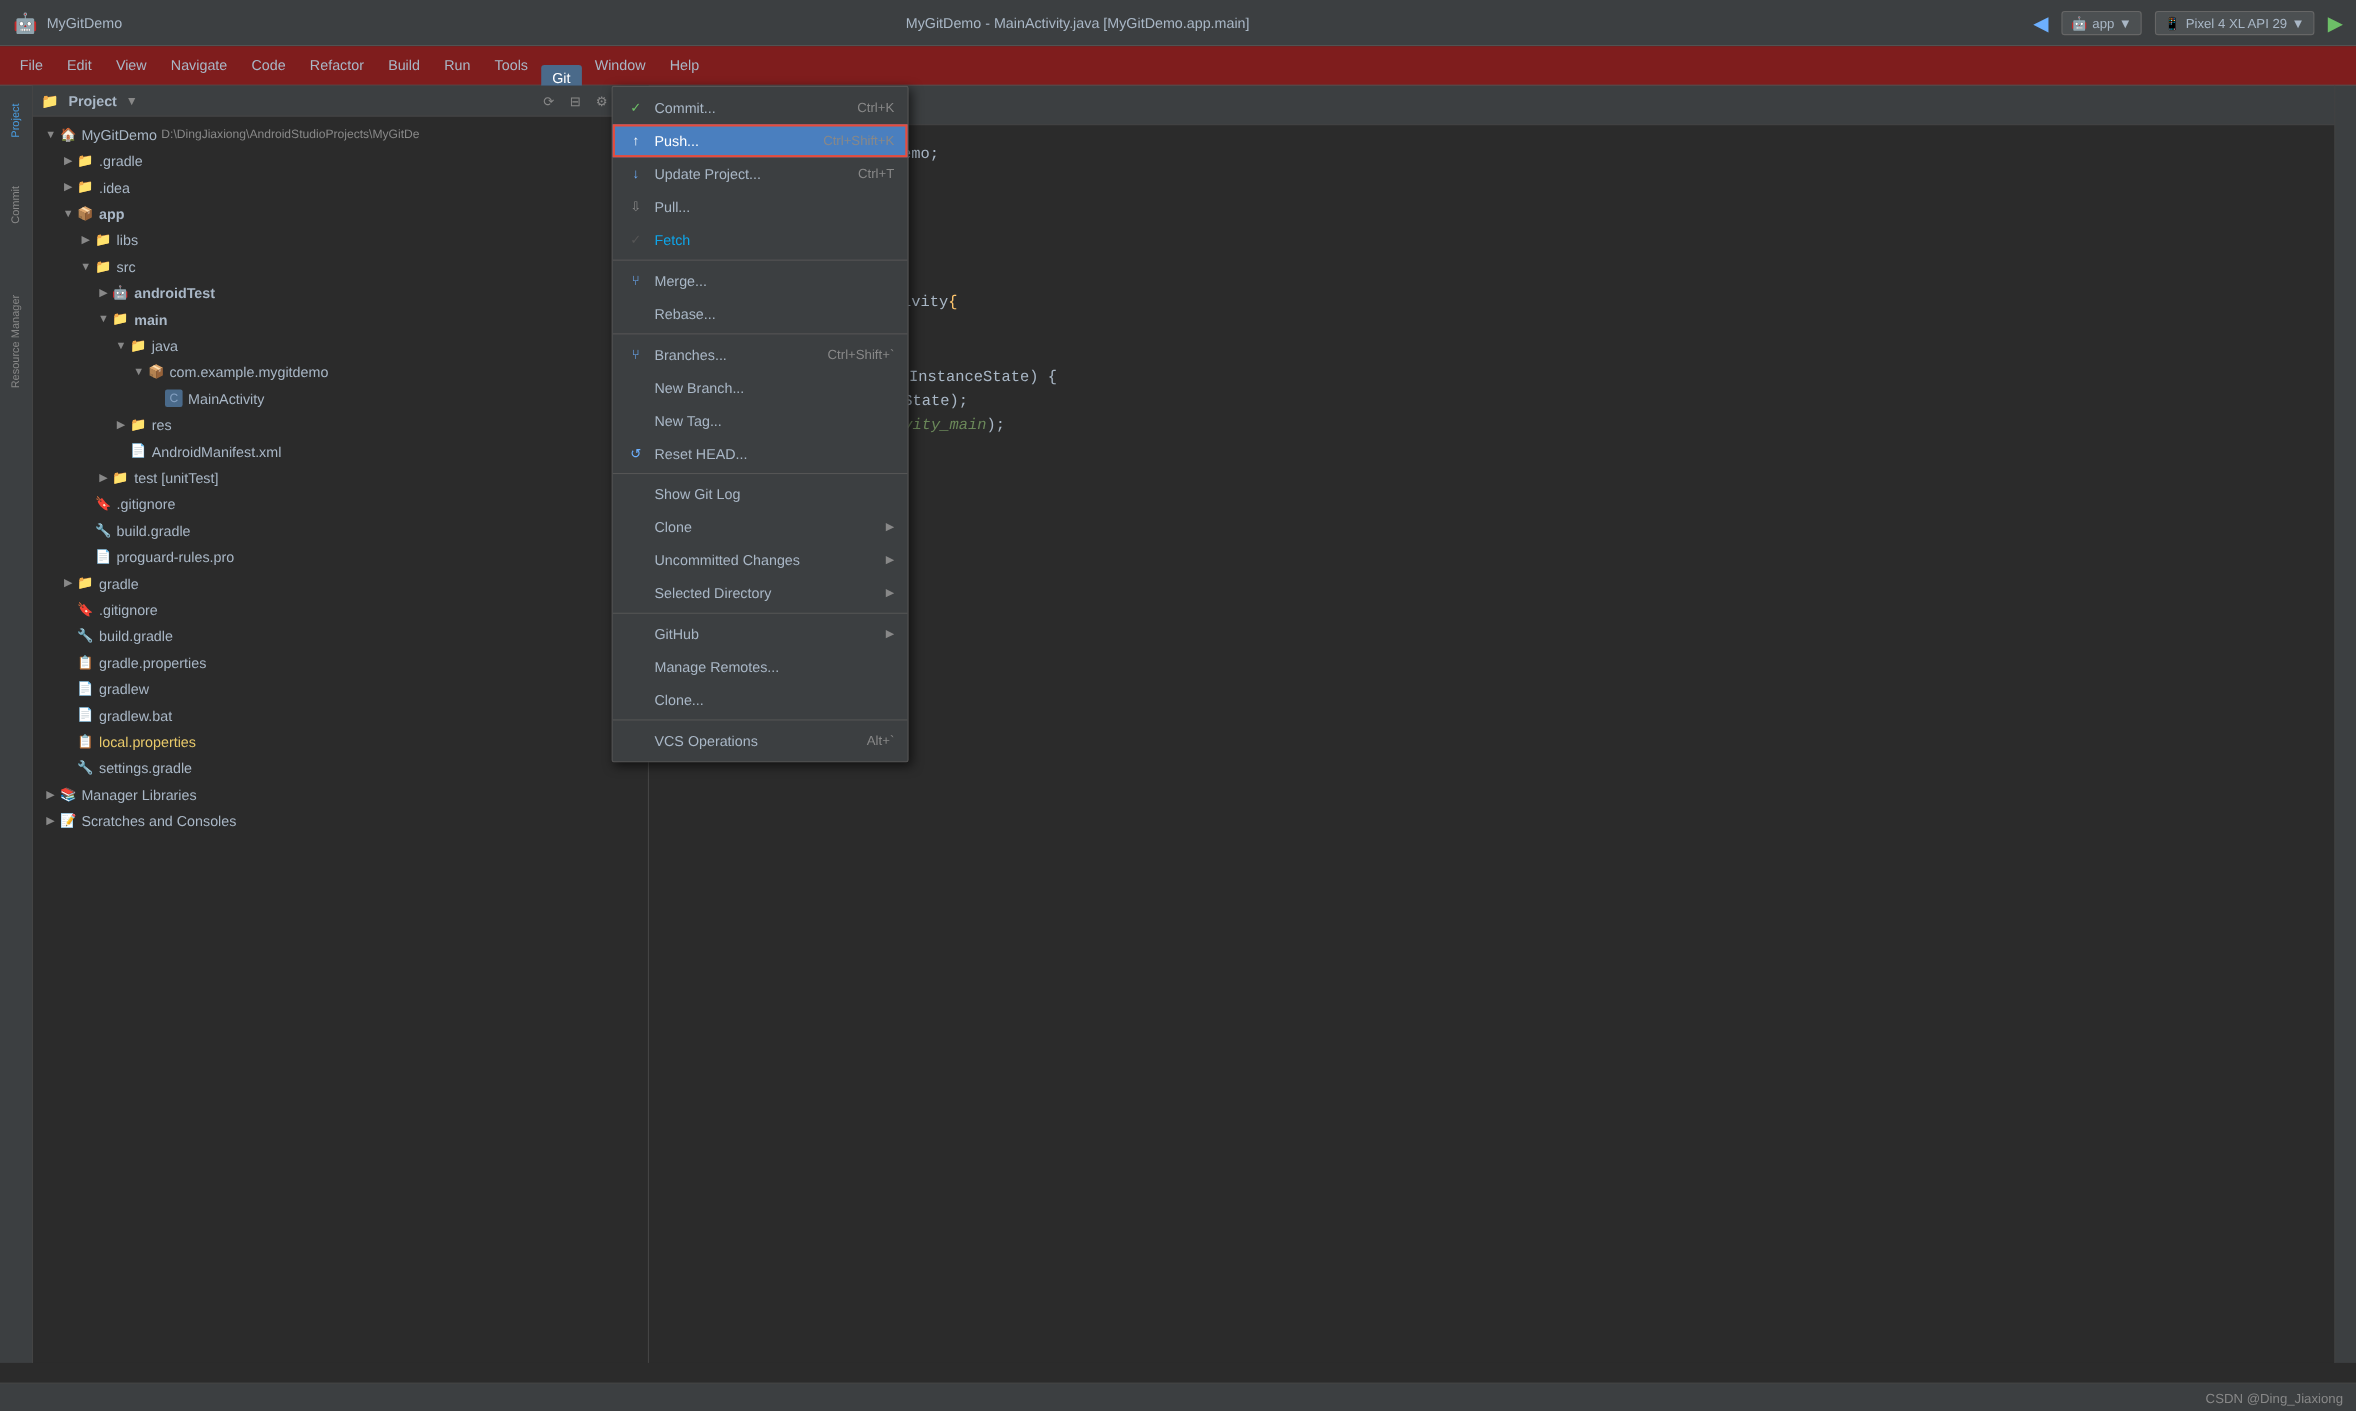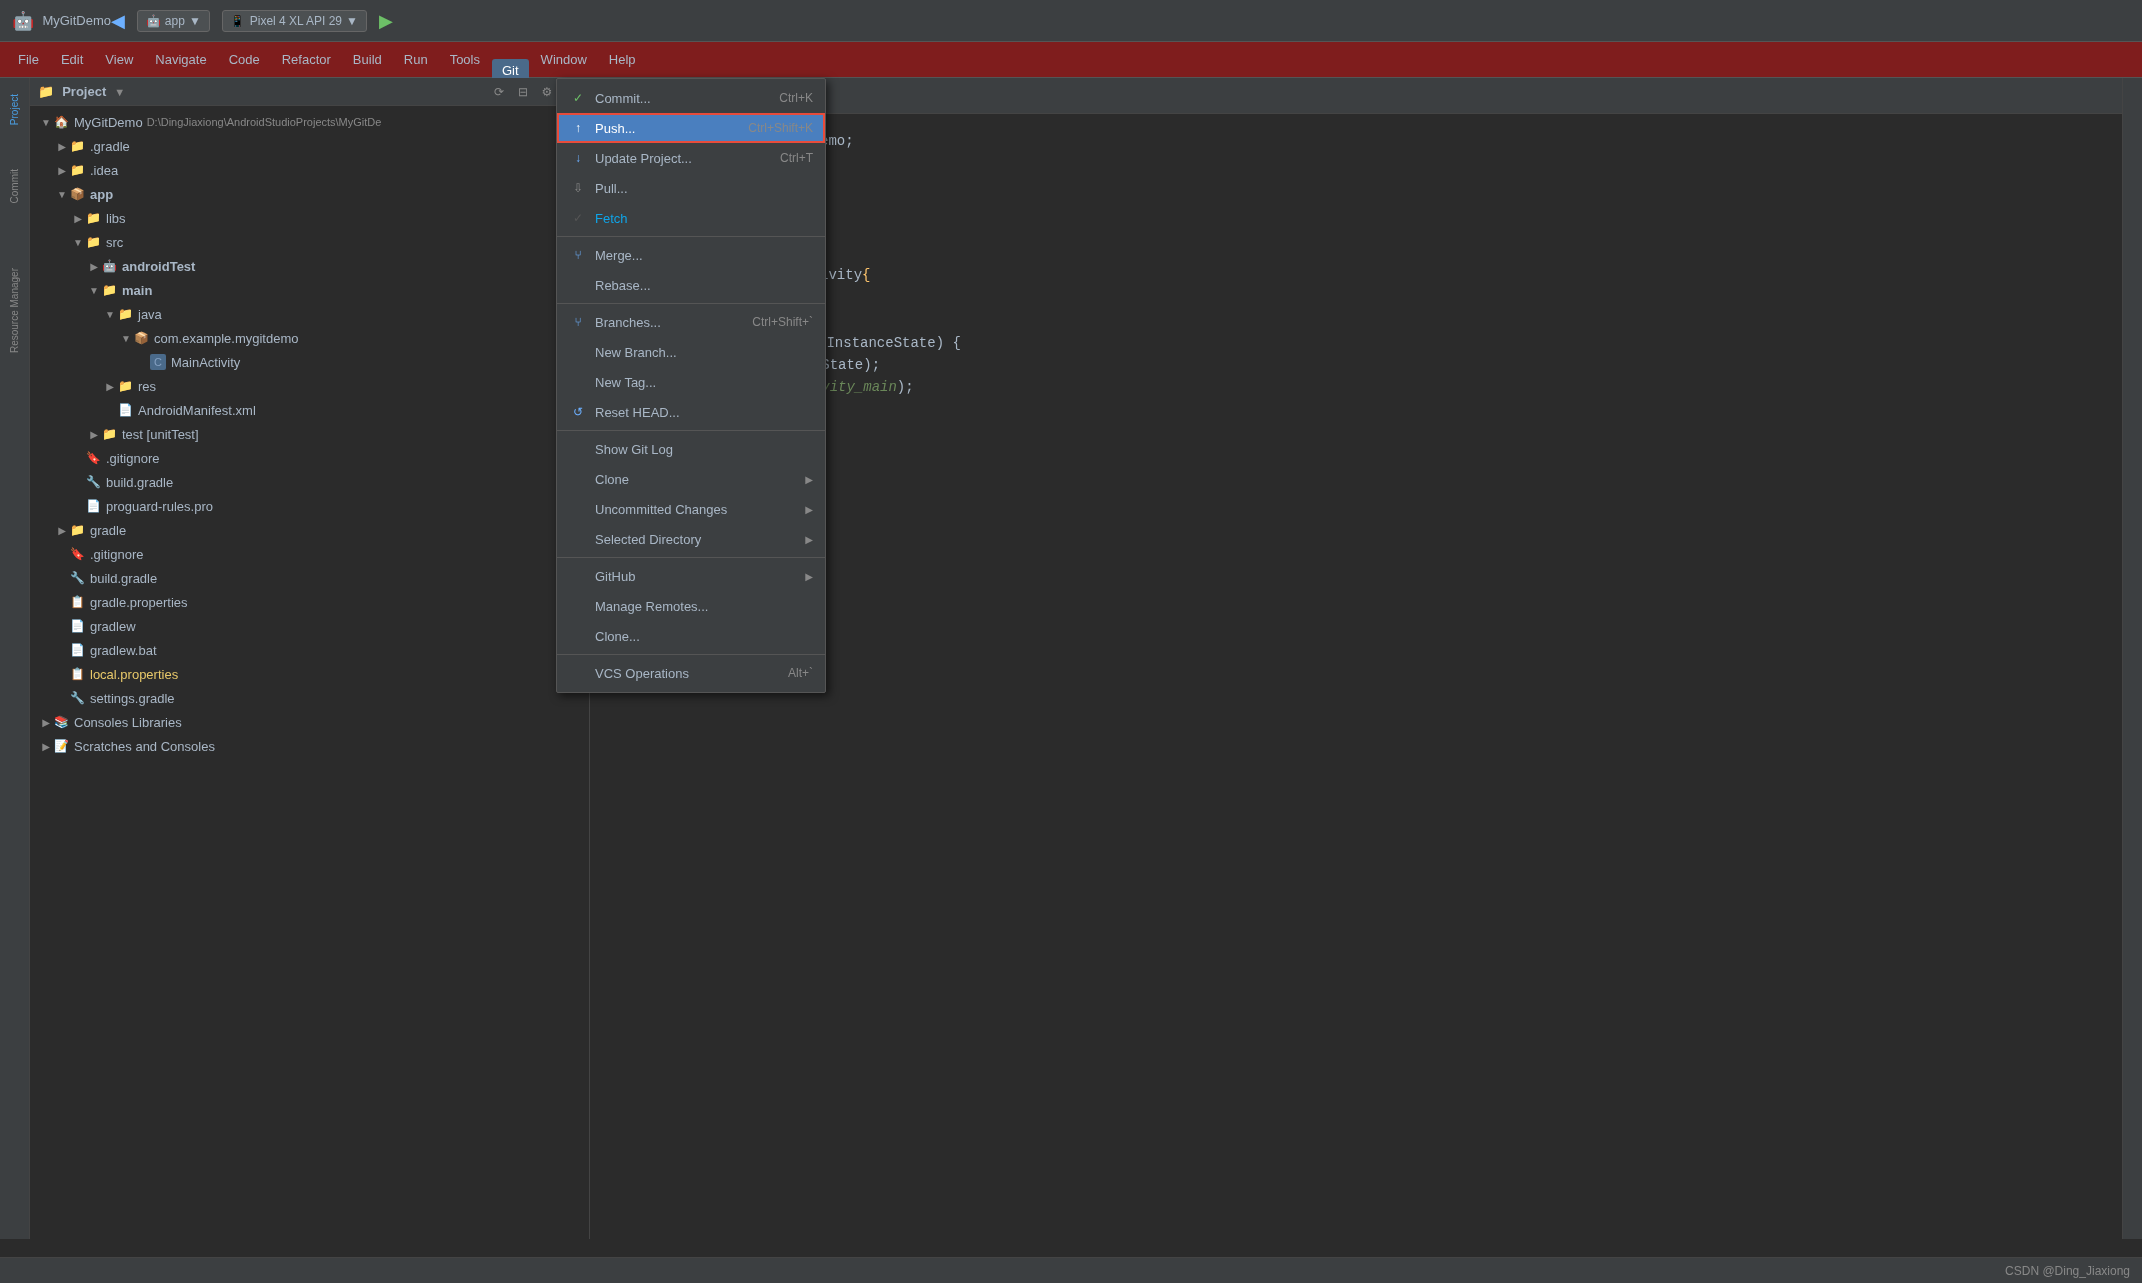--- a/index.html
+++ b/index.html
@@ -338,20 +338,21 @@
     }
   </style>
 </head>
 <body>
 
 <div class="title-bar">
   <div class="title-bar-left">
     <span style="font-size:18px;">🤖</span>
     <span class="app-title">MyGitDemo</span>
   </div>
+  <div class="title-bar-center">MyGitDemo - MainActivity.java [MyGitDemo.app.main]</div>
   <div class="title-bar-right">
     <span style="color:#6db0ff;font-size:18px;">◀</span>
     <div class="run-config">
       <span style="color:#78c257;">🤖</span>
       <span>app</span>
       <span>▼</span>
     </div>
     <div class="device-config">
       <span>📱</span>
       <span>Pixel 4 XL API 29</span>
@@ -573,21 +574,21 @@
         <span class="tree-indent" style="width:16px;"></span>
         <span class="tree-arrow" style="visibility:hidden;">▶</span>
         <span class="tree-icon" style="color:#9fc3e4;">🔧</span>
         <span>settings.gradle</span>
       </div>
 
       <div class="tree-item">
         <span class="tree-indent" style="width:0px;"></span>
         <span class="tree-arrow">▶</span>
         <span class="tree-icon" style="color:#888;">📚</span>
-        <span>Consoles Libraries</span>
+        <span>Manager Libraries</span>
       </div>
 
       <div class="tree-item">
         <span class="tree-indent" style="width:0px;"></span>
         <span class="tree-arrow">▶</span>
         <span class="tree-icon" style="color:#888;">📝</span>
         <span>Scratches and Consoles</span>
       </div>
 
     </div>

